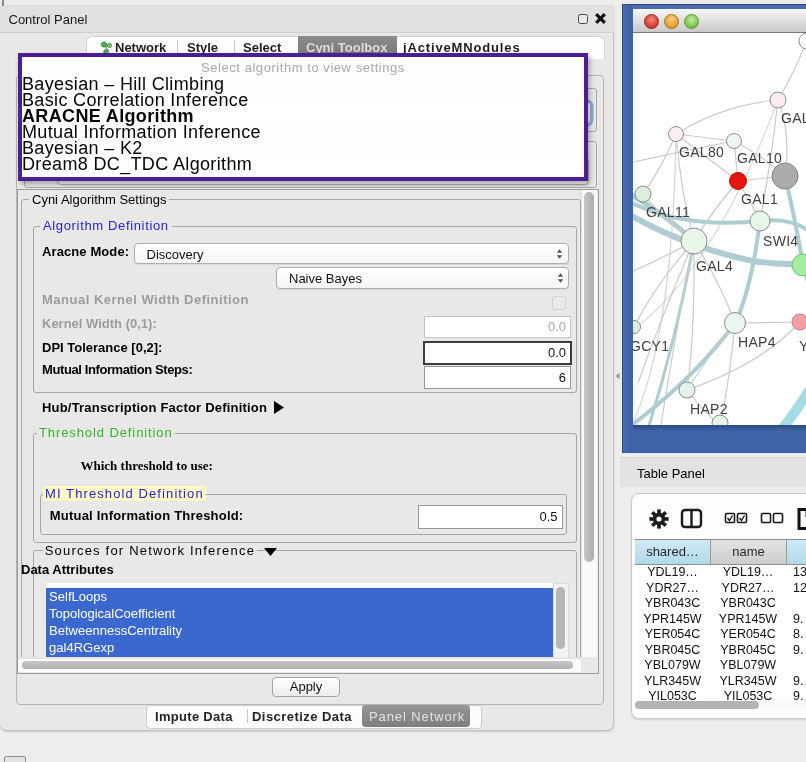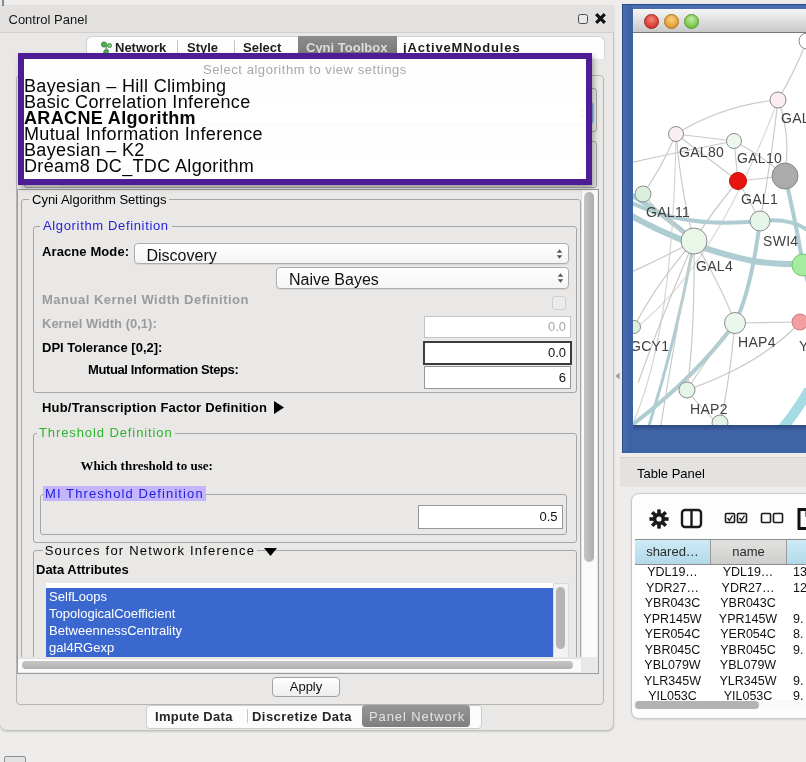--- a/index.html
+++ b/index.html
@@ -4,21 +4,21 @@
 <style>
   html,body{margin:0;padding:0;}
   #root{position:relative;width:806px;height:762px;background:#eeedec;overflow:hidden;
         font-family:"Liberation Sans",sans-serif;}
   .abs{position:absolute;}
   .b{font-weight:bold;}
   .lbl{font-size:13px;color:#000;white-space:nowrap;}
   .dis{color:#9b9b9b;}
   .combo{position:absolute;background:linear-gradient(#ffffff,#f4f4f4);
          border:1px solid #aeaeae;border-radius:4px;box-shadow:0 1px 1px rgba(0,0,0,0.08);}
-  .combo .ct{position:absolute;left:12px;top:3px;font-size:16px;color:#111;white-space:nowrap;}
+  .combo .ct{position:absolute;left:12px;top:3px;font-size:13px;color:#111;white-space:nowrap;}
   .arrows{position:absolute;right:4.5px;top:50%;width:7px;height:12px;margin-top:-6px;}
   .fld{position:absolute;background:#fff;border:1px solid #979797;font-size:13px;
        text-align:right;padding-right:4px;line-height:20px;color:#111;}
   .grp{position:absolute;border:1px solid #a6a6a6;border-radius:3px;}
   .gtitle{position:absolute;top:-8px;left:6px;background:#e9e8e6;padding:0 3px;font-size:13px;white-space:nowrap;}
 </style>
 </head>
 <body>
 <div id="root">
 
@@ -261,41 +261,42 @@
           <path d="M4.5,1 L8,5.5 L1,5.5 Z" fill="#555"></path>
           <path d="M4.5,13 L8,8.5 L1,8.5 Z" fill="#555"></path>
         </svg>
     </div>
     <div class="abs lbl b dis" style="left:24px;top:102px;letter-spacing:0.5px;">Manual Kernel Width Definition</div>
     <div class="abs" style="left:533.5px;top:105.5px;width:12px;height:12px;background:#ebebeb;border:1px solid #cfcfcf;border-radius:3px;"></div>
     <div class="abs lbl b dis" style="left:24px;top:126px;">Kernel Width (0,1):</div>
     <div class="fld" style="left:406px;top:126px;width:141px;height:20px;line-height:20px;border-color:#c4c4c4;color:#a8a8a8;">0.0</div>
     <div class="abs lbl b" style="left:24px;top:149.5px;">DPI Tolerance [0,2]:</div>
     <div class="fld" style="left:405px;top:150.5px;width:141px;height:20px;line-height:20px;border:2px solid #3c3c3c;">0.0</div>
-    <div class="abs lbl b" style="left:24px;top:172px;letter-spacing:-0.4px;margin-left:46px;">Mutual Information Steps:</div>
+    <div class="abs lbl b" style="left:24px;top:172px;letter-spacing:-0.4px;">Mutual Information Steps:</div>
     <div class="fld" style="left:406px;top:175.5px;width:141px;height:21px;line-height:21px;">6</div>
 
     <div class="abs lbl b" style="left:24px;top:210px;letter-spacing:0.2px;">Hub/Transcription Factor Definition</div>
     <svg class="abs" style="left:255px;top:210px;" width="12" height="15" viewBox="0 0 12 15">
         <path d="M1,1 L11,7.5 L1,14 Z" fill="#000"></path>
       </svg>
 
     <div class="grp" style="left:15px;top:243px;width:542px;height:108px;"></div>
     <div class="abs lbl" style="left:19px;top:234.5px;background:#e9e8e6;padding:0 2px;color:#2db52d;letter-spacing:0.9px;">Threshold Definition</div>
     <div class="abs lbl b" style="left:62.5px;top:268px;font-family:Liberation Serif, serif;">Which threshold to use:</div>
     <div class="grp" style="left:22px;top:304px;width:525px;height:39px;"></div>
-    <div class="abs lbl" style="left:25px;top:296px;background:#c4b5fd;padding:0 2px;color:#2323d8;letter-spacing:1.1px;">MI Threshold Definition</div>
+    <div class="abs lbl" style="left:25px;top:296px;background:#fef9c3;padding:0 2px;color:#2323d8;letter-spacing:1.1px;">MI Threshold Definition</div>
+    <div class="abs lbl b" style="left:31.8px;top:318px;letter-spacing:0.2px;">Mutual Information Threshold:</div>
     <div class="fld" style="left:399.5px;top:315px;width:139px;height:22px;line-height:22px;">0.5</div>
 
     <div class="grp" style="left:15px;top:360px;width:542px;height:150px;"></div>
     <div class="abs lbl" style="left:24.7px;top:353px;background:#e9e8e6;padding:0 2px;letter-spacing:1.2px;">Sources for Network Inference</div>
     <svg class="abs" style="left:245px;top:357px;" width="15" height="10" viewBox="0 0 15 10">
         <path d="M1,1 L14,1 L7.5,9 Z" fill="#000"></path>
       </svg>
-    <div class="abs lbl b" style="left:18px;top:372px;">Data Attributes</div>
+    <div class="abs lbl b" style="left:3px;top:372px;">Data Attributes</div>
     <div class="abs" style="left:27.6px;top:393px;width:507px;height:74px;background:#fff;">
       <div class="abs" style="left:0;top:5px;width:507px;height:69px;background:#3b68cf;color:#fff;font-size:13px;line-height:17px;padding-left:3.5px;box-sizing:border-box;">SelfLoops<br>TopologicalCoefficient<br>BetweennessCentrality<br>gal4RGexp</div>
     </div>
     <div class="abs" style="left:535px;top:393px;width:14px;height:74px;background:#f2f2f2;border:1px solid #dadada;">
       <div class="abs" style="left:1.5px;top:3px;width:9px;height:62px;background:#b5b5b5;border-radius:4.5px;"></div>
     </div>
   </div>
 
   <div class="abs" style="left:581px;top:190px;width:15px;height:467px;background:#fafafa;border-left:1px solid #e0e0e0;">
     <div class="abs" style="left:2px;top:2px;width:10px;height:370px;background:linear-gradient(90deg,#c6c6c6,#adadad);border-radius:5px;"></div>
@@ -309,21 +310,21 @@
 
   <div class="abs" style="left:146px;top:705px;width:334px;height:22px;background:#fcfcfc;border:1px solid #cccccb;border-radius:4px;"></div>
   <div class="abs lbl b" style="left:155px;top:709px;color:#252525;letter-spacing:0.3px;">Impute Data</div>
   <div class="abs" style="left:247px;top:709px;width:1px;height:14px;background:#c6c6c6;"></div>
   <div class="abs lbl b" style="left:252px;top:709px;color:#252525;letter-spacing:0.45px;">Discretize Data</div>
   <div class="abs" style="left:362px;top:705px;width:108px;height:22px;background:linear-gradient(#979797,#7e7e7e);border-radius:4px;"></div>
   <div class="abs lbl" style="left:369px;top:709px;color:#e3e3e3;letter-spacing:0.9px;">Panel Network</div>
 
   <div class="abs" style="left:4px;top:756px;width:20px;height:10px;background:#e2e2e2;border:1.5px solid #8f8f8f;border-radius:2px;"></div>
 
-  <div id="popup" class="abs" style="left:18px;top:53px;width:562px;height:120px;background:rgba(255,255,255,0.955);border:6px solid #4c1d95;box-shadow:2px 3px 5px rgba(0,0,0,0.30);">
+  <div id="popup" class="abs" style="left:18px;top:53px;width:562px;height:120px;background:rgba(255,255,255,0.955);border:4px solid #4c1d95;box-shadow:2px 3px 5px rgba(0,0,0,0.30);">
     <div class="abs" style="left:0;top:3px;width:562px;text-align:center;font-size:13px;color:#a9a9a9;letter-spacing:0.55px;">Select algorithm to view settings</div>
     <div class="abs" style="left:0px;top:19px;font-size:18px;color:#060606;line-height:16px;letter-spacing:0.35px;">
       Bayesian – Hill Climbing<br>
       Basic Correlation Inference<br>
       <span class="b">ARACNE Algorithm</span><br>
       Mutual Information Inference<br>
       Bayesian – K2<br>
       Dream8 DC_TDC Algorithm
     </div>
   </div>

